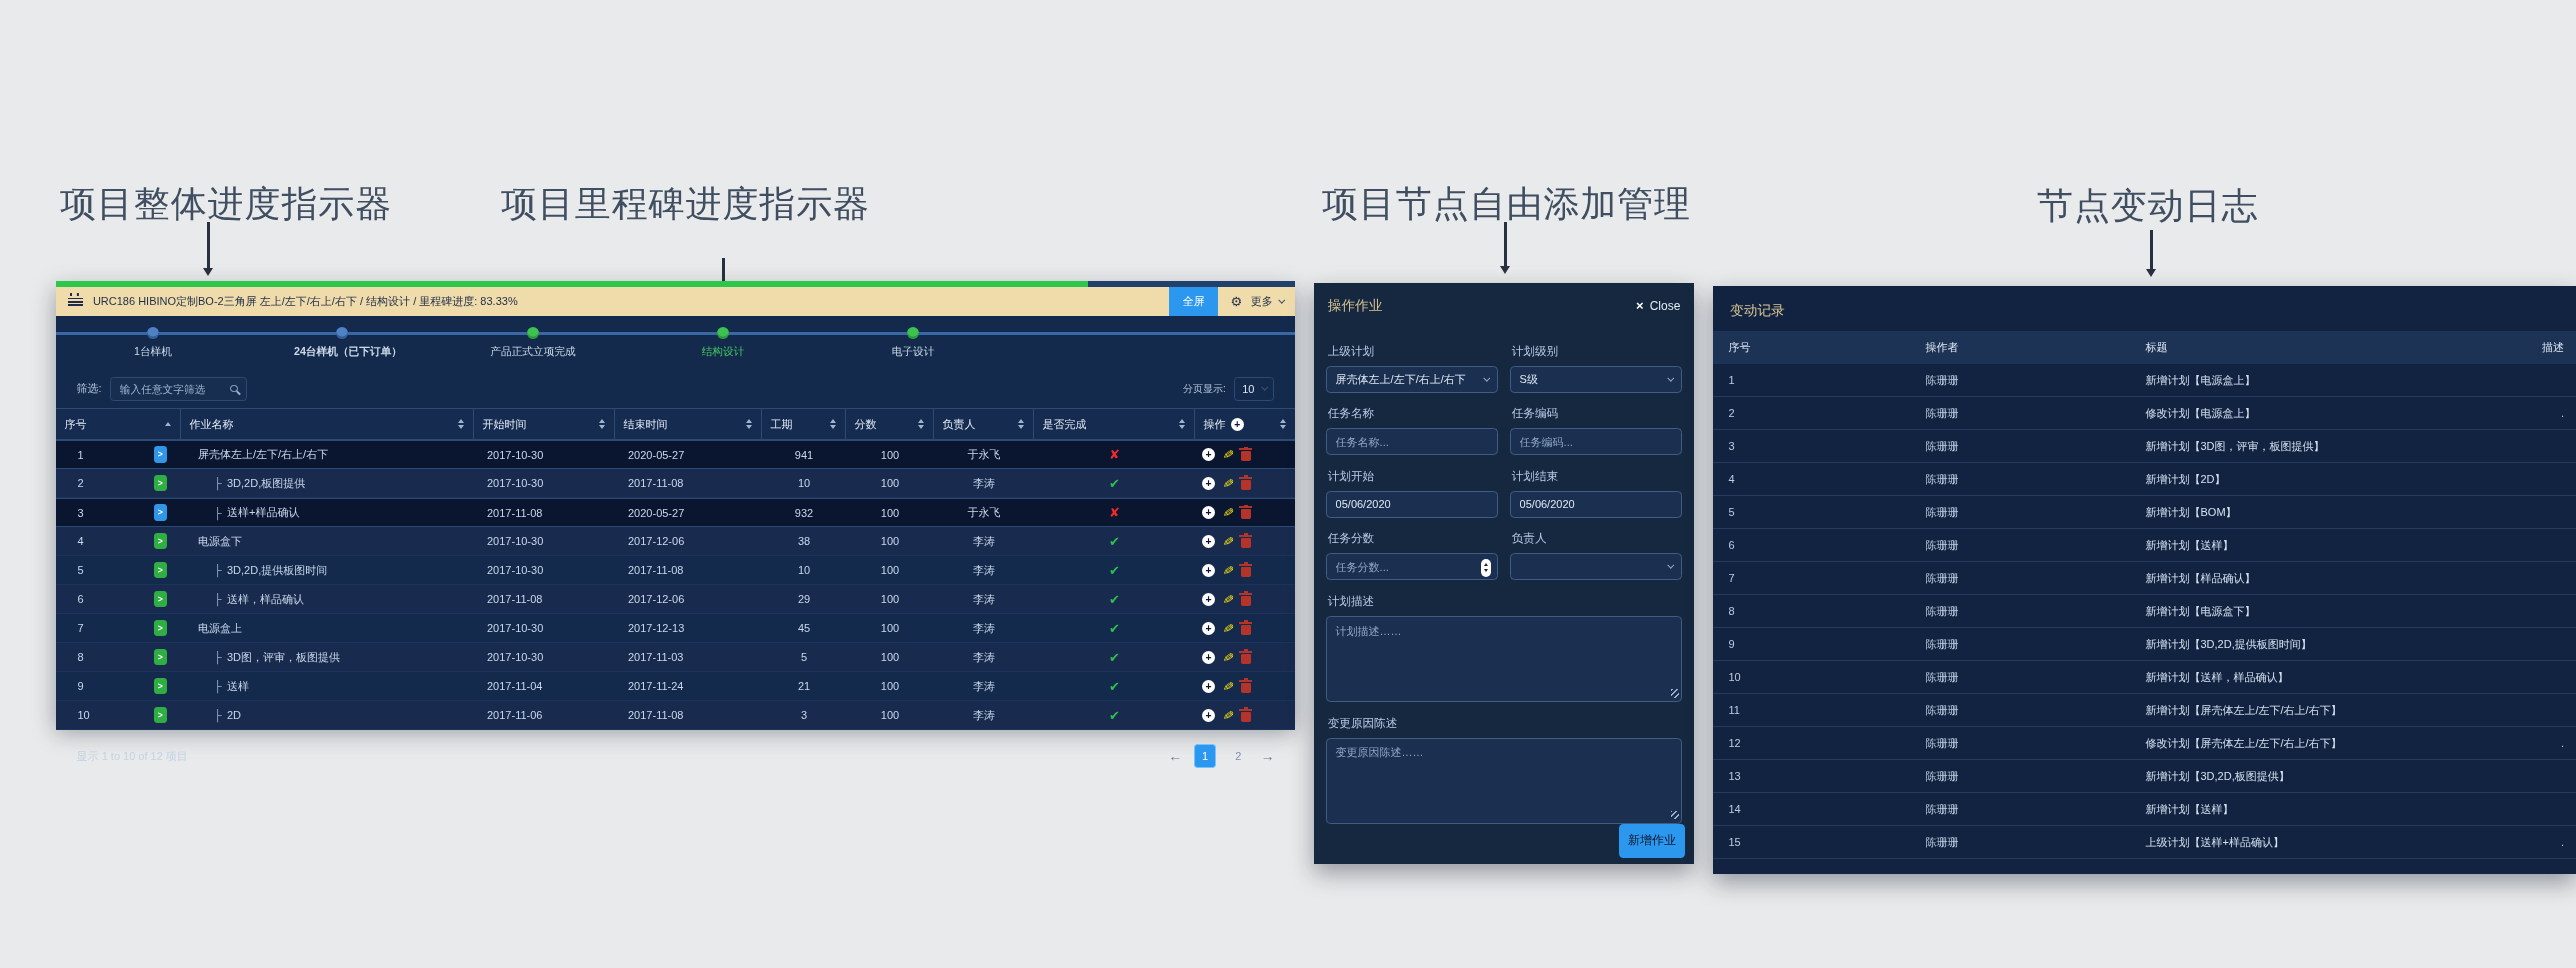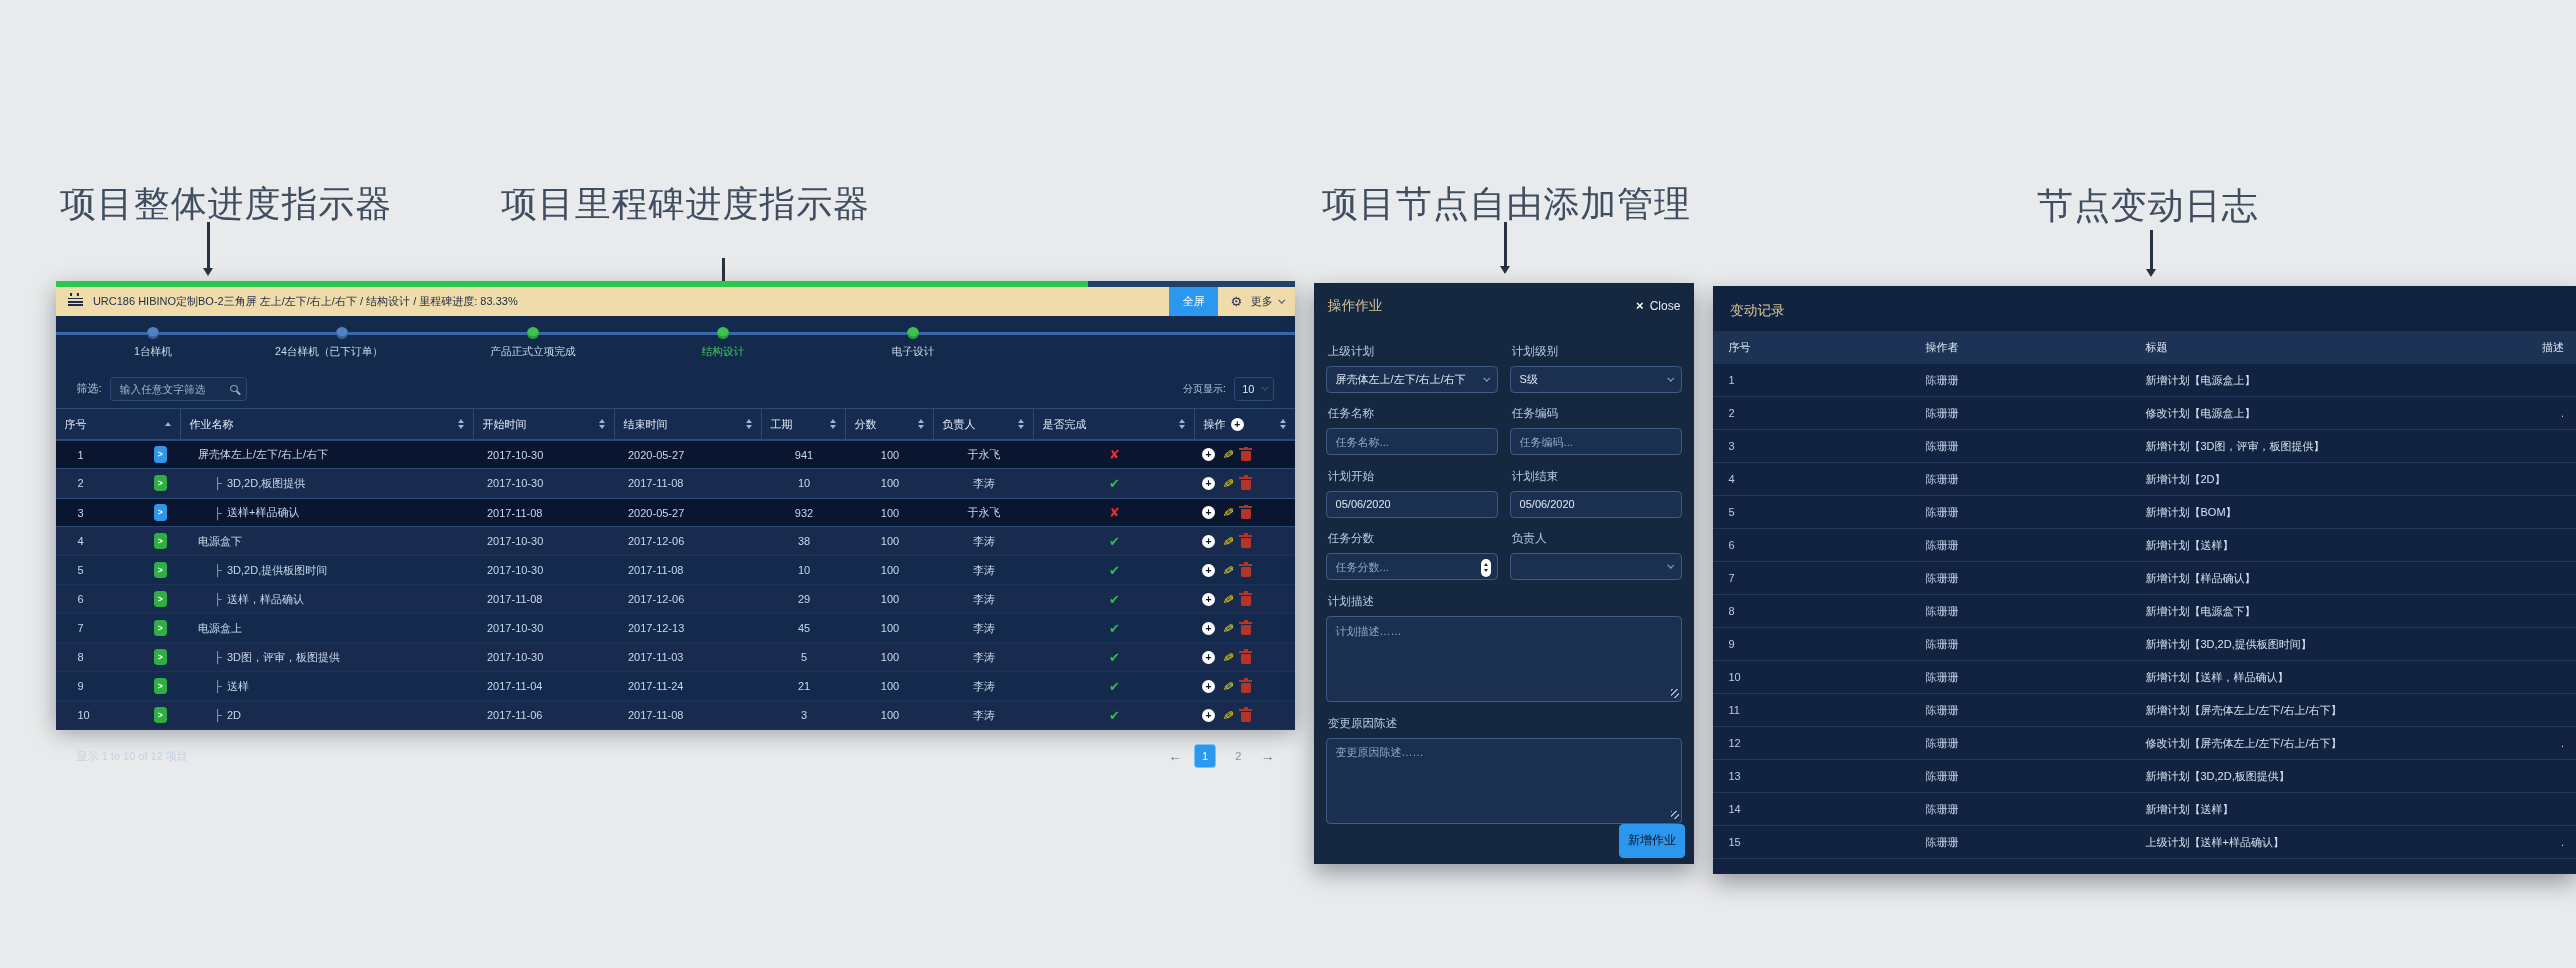--- a/index.html
+++ b/index.html
@@ -190,21 +190,21 @@
       <span>更多</span>
       <span class="caret-dn"></span>
     </span>
   </div>
 
   <div class="milestones" id="milestones">
     <div class="ms-line"></div>
   <span class="ms-dot st-blue" style="left: 91px;"></span>
       <span class="ms-label" style="left: 97px;">1台样机</span>
       <span class="ms-dot st-blue" style="left: 280px;"></span>
-      <span class="ms-label" style="left: 273px;">24台样机（已下订单）</span>
+      <span class="ms-label" style="left: 292px; font-weight: bold;">24台样机（已下订单）</span>
       <span class="ms-dot st-green" style="left: 471px;"></span>
       <span class="ms-label" style="left: 477px;">产品正式立项完成</span>
       <span class="ms-dot st-green-active" style="left: 661px;"></span>
       <span class="ms-label active" style="left: 667px;">结构设计</span>
       <span class="ms-dot st-green" style="left: 851px;"></span>
       <span class="ms-label" style="left: 857px;">电子设计</span>
     </div>
 
   <div class="filter-row">
     <span class="filter-label">筛选:</span>

